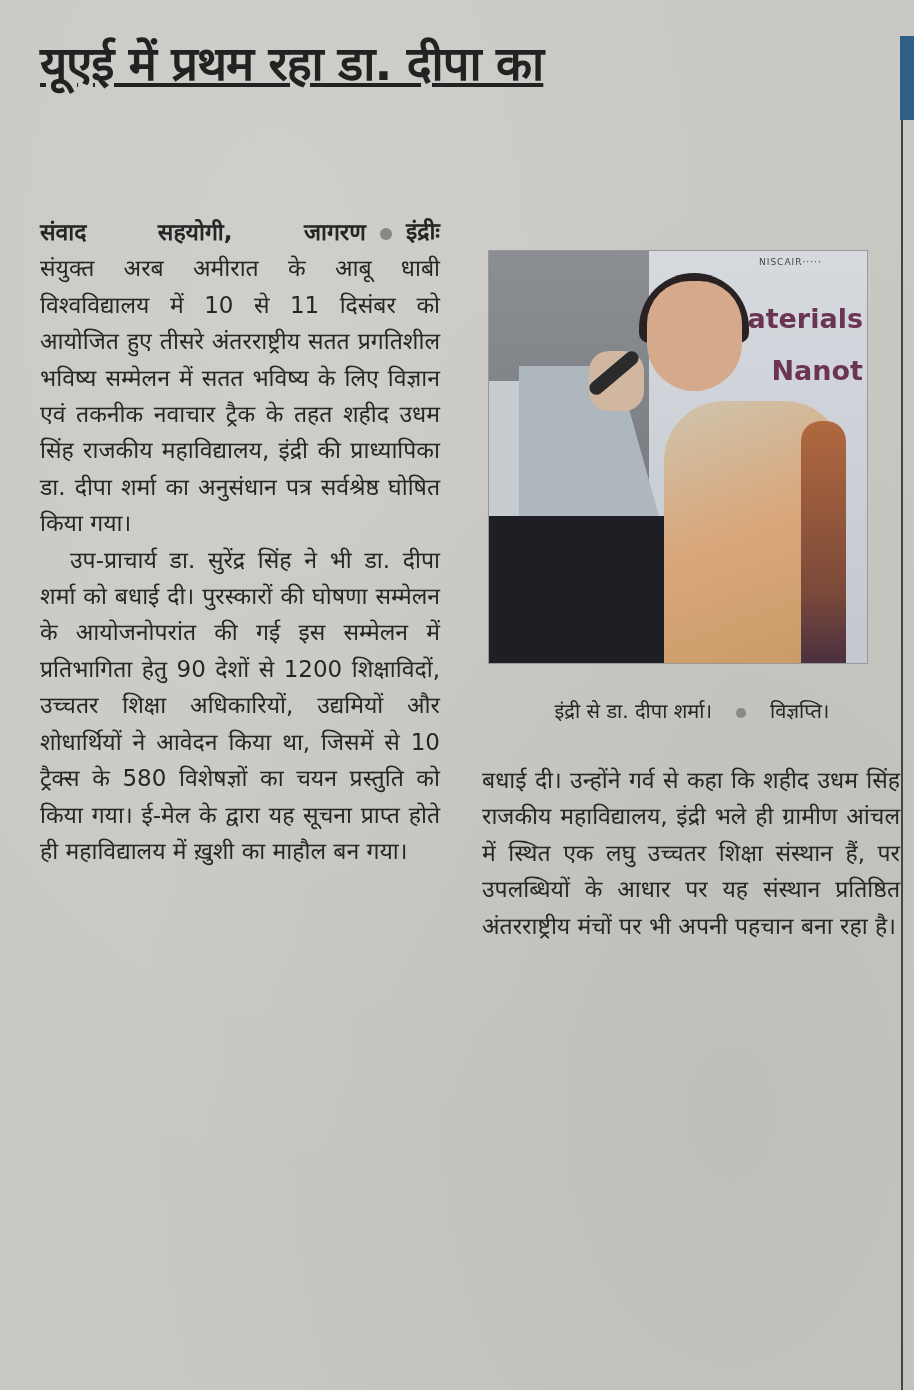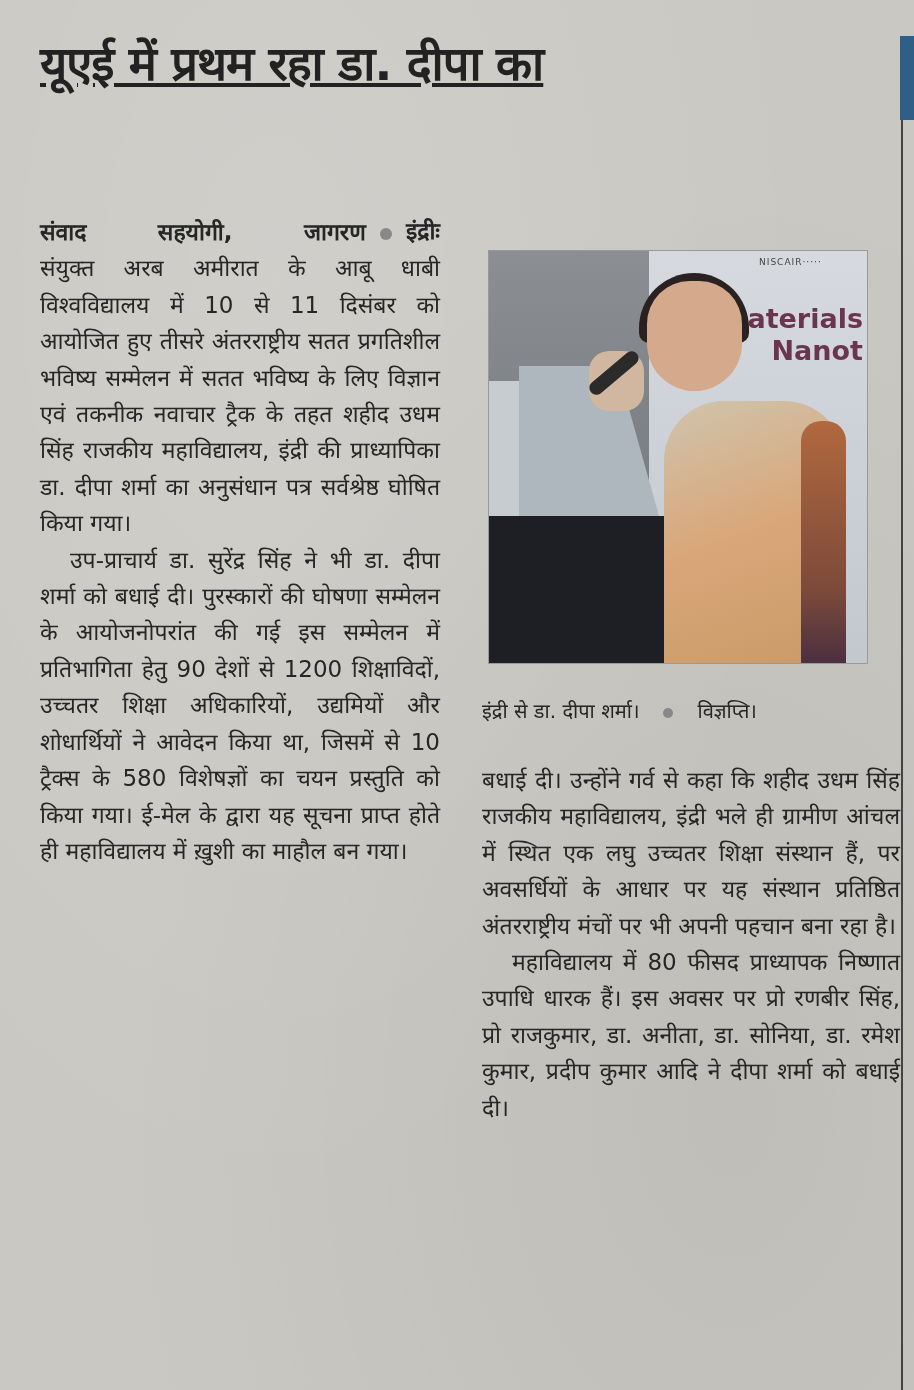--- a/index.html
+++ b/index.html
@@ -58,24 +58,24 @@
   .ph-head { position: absolute; left: 158px; top: 30px; width: 95px; height: 110px; background: #d5a98c; border-radius: 45px 45px 50px 50px; }
   .ph-hair { position: absolute; left: 150px; top: 22px; width: 110px; height: 70px; background: #2a2222; border-radius: 55px 55px 10px 10px; }
   .ph-hand { position: absolute; left: 100px; top: 100px; width: 55px; height: 60px; background: #d1b7a0; border-radius: 20px; }
   .ph-mic { position: absolute; left: 95px; top: 115px; width: 60px; height: 14px; background: #2b2b2b; transform: rotate(-40deg); border-radius: 7px; }
   .ph-text-small { position: absolute; left: 270px; top: 6px; font-size: 9px; color: #444; letter-spacing: 1px; }
   .ph-text {
     position: absolute; right: 4px; font-family: "DejaVu Sans", sans-serif;
     font-weight: bold; color: #6b3550; font-size: 27px; white-space: nowrap;
   }
   .ph-t1 { top: 52px; }
-  .ph-t2 { top: 84px; }
+  .ph-t2 { top: 104px; }
   .caption {
     position: absolute; left: 482px; top: 696px; width: 420px;
-    font-size: 20px; line-height: 30px; color: #262626; white-space: nowrap;
+    font-size: 20px; line-height: 30px; color: #262626; white-space: nowrap; text-align: center;
   }
 </style>
 </head>
 <body>
 
 <div class="edge-block"></div>
 <div class="edge-rule"></div>
 
 <h1 class="headline" style="margin:0;">
   <div>यूएई में प्रथम रहा डा. दीपा का</div>
@@ -104,15 +104,14 @@
   <div class="ph-head"></div>
   <div class="ph-hand"></div>
   <div class="ph-mic"></div>
 </div>
 
 <div class="caption">
   <span>इंद्री से डा. दीपा शर्मा।</span><span class="dot" style="width:10px;height:10px;margin:0 24px;"></span><span>विज्ञप्ति।</span>
 </div>
 
 <div class="col col-right">
-  <p>बधाई दी। उन्होंने गर्व से कहा कि शहीद उधम सिंह राजकीय महाविद्यालय, इंद्री भले ही ग्रामीण आंचल में स्थित एक लघु उच्चतर शिक्षा संस्थान हैं, पर अवसर्धियों के आधार पर यह संस्थान प्रतिष्ठित अंतरराष्ट्रीय मंचों पर भी अपनी पहचान बना रहा है।</p>
-  <p class="indent">महाविद्यालय में 80 फीसद प्राध्यापक निष्णात उपाधि धारक हैं। इस अवसर पर प्रो रणबीर सिंह, प्रो राजकुमार, डा. अनीता, डा. सोनिया, डा. रमेश कुमार, प्रदीप कुमार आदि ने दीपा शर्मा को बधाई दी।</p>
+  <p>बधाई दी। उन्होंने गर्व से कहा कि शहीद उधम सिंह राजकीय महाविद्यालय, इंद्री भले ही ग्रामीण आंचल में स्थित एक लघु उच्चतर शिक्षा संस्थान हैं, पर उपलब्धियों के आधार पर यह संस्थान प्रतिष्ठित अंतरराष्ट्रीय मंचों पर भी अपनी पहचान बना रहा है।</p>
 </div>
 
 </body></html>

